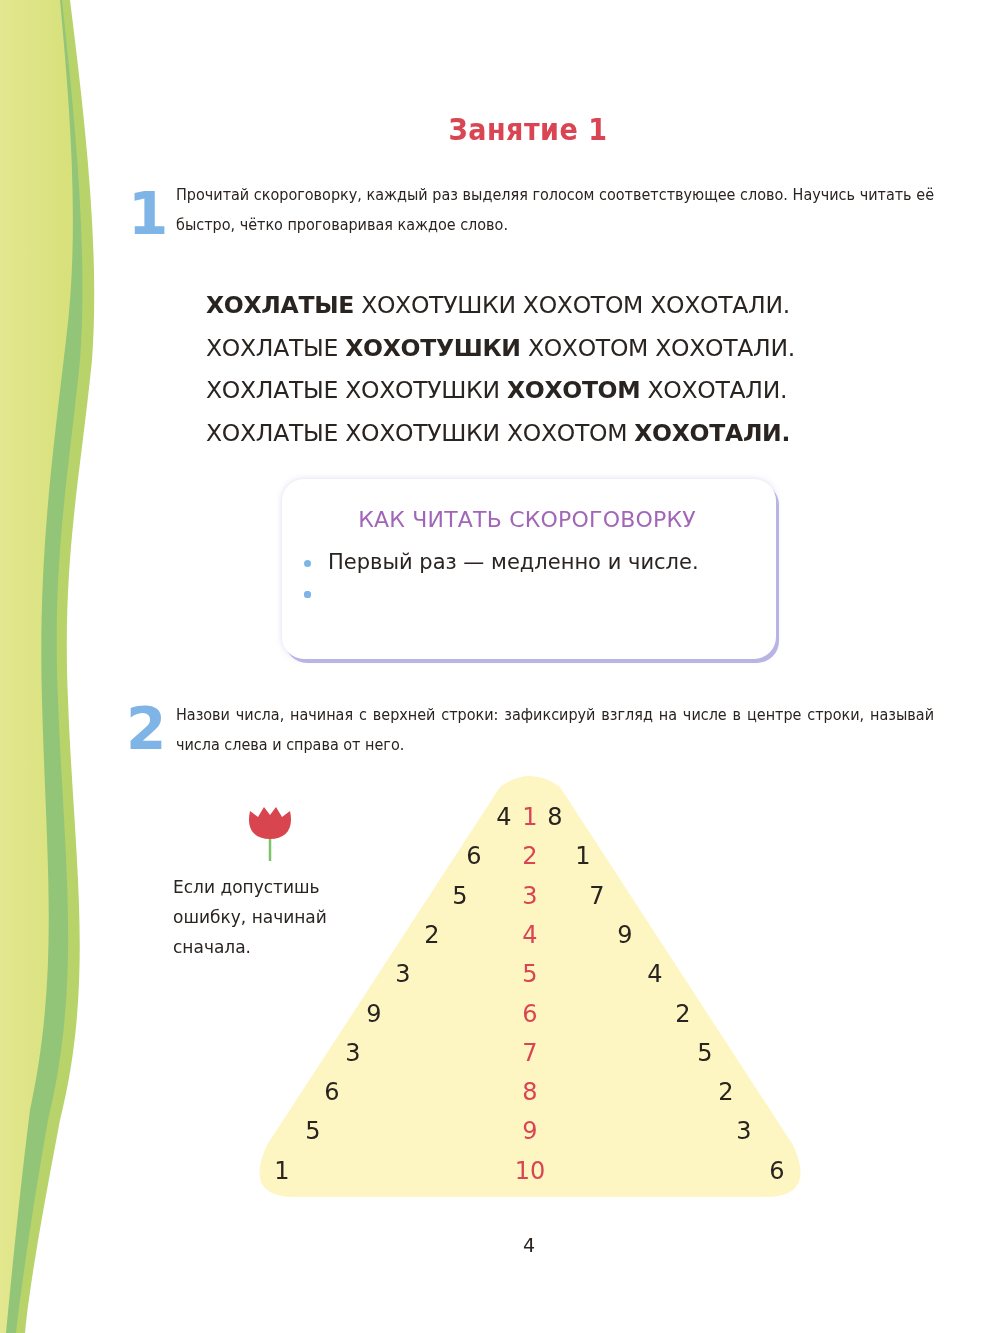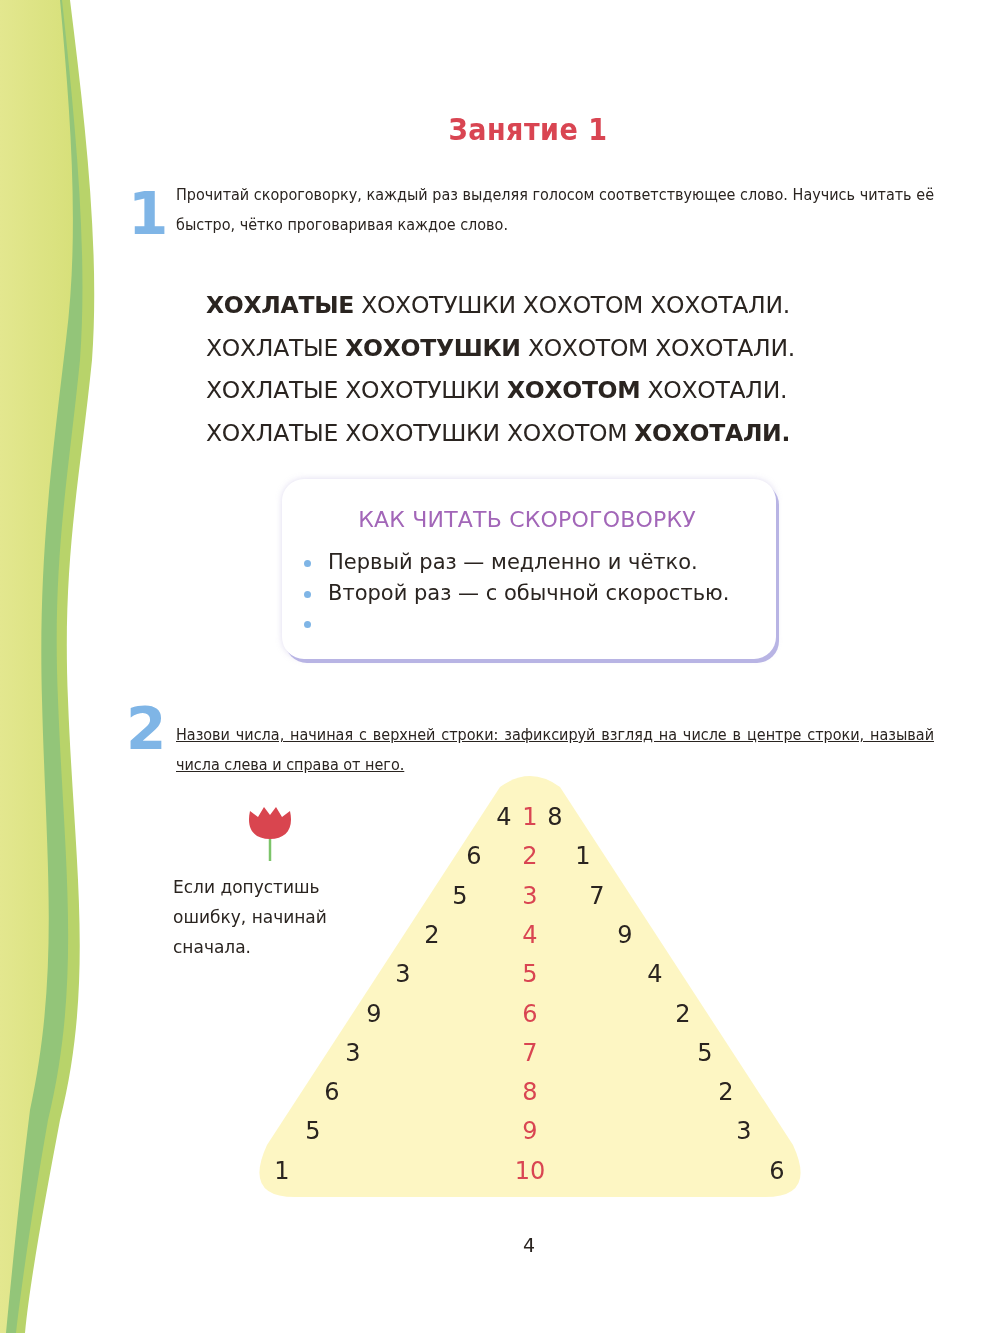--- a/index.html
+++ b/index.html
@@ -93,28 +93,28 @@
     <span>ХОХЛАТЫЕ</span> <span>ХОХОТУШКИ</span> <b>ХОХОТОМ</b> <span>ХОХОТАЛИ.</span>
   </div>
   <div class="line">
     <span>ХОХЛАТЫЕ</span> <span>ХОХОТУШКИ</span> <span>ХОХОТОМ</span> <b>ХОХОТАЛИ.</b>
   </div>
 </div>
 
 <div class="hint-box">
   <div class="hint-title">КАК ЧИТАТЬ СКОРОГОВОРКУ</div>
   <ul class="hint-list">
-    <li><span class="dot"></span><span>Первый раз — медленно и чётко.</span></li>
-    <li><span class="dot"></span><span>Второй раз — с обычной скоростью.</span></li>
+    <li><span class="dot"></span><span>Первый раз — медленно и числе.</span></li>
+    <li><span class="dot"></span></li>
     <li><span class="dot"></span></li>
   </ul>
 </div>
 
 <div class="task-num" style="left:126px; top:700px;">2</div>
-<div class="task-text" style="top:720px;text-decoration:underline;">Назови числа, начиная с верхней строки: зафиксируй взгляд на числе в центре строки, называй числа слева и справа от него.</div>
+<div class="task-text" style="top:700px;">Назови числа, начиная с верхней строки: зафиксируй взгляд на числе в центре строки, называй числа слева и справа от него.</div>
 
 <svg class="tulip" viewBox="0 0 48 58">
   <line x1="24" y1="30" x2="24" y2="56" stroke="#7cc46a" stroke-width="2.5"></line>
   <path d="M4,6 L12,12 L18,2 L24,10 L30,2 L36,12 L44,6 C48,24 40,34 24,34 C8,34 0,24 4,6 Z" fill="#d9454f"></path>
 </svg>
 <div class="note">Если допустишь ошибку, начинай сначала.</div>
 
 <div class="triangle">
   <svg width="550" height="425" viewBox="0 0 550 425" style="position:absolute;left:0;top:0;">
     <path d="M245,12 Q275,-10 305,12 L538,370 Q562,422 510,422 L40,422 Q-12,422 12,370 Z" fill="#fdf6c3"></path>

